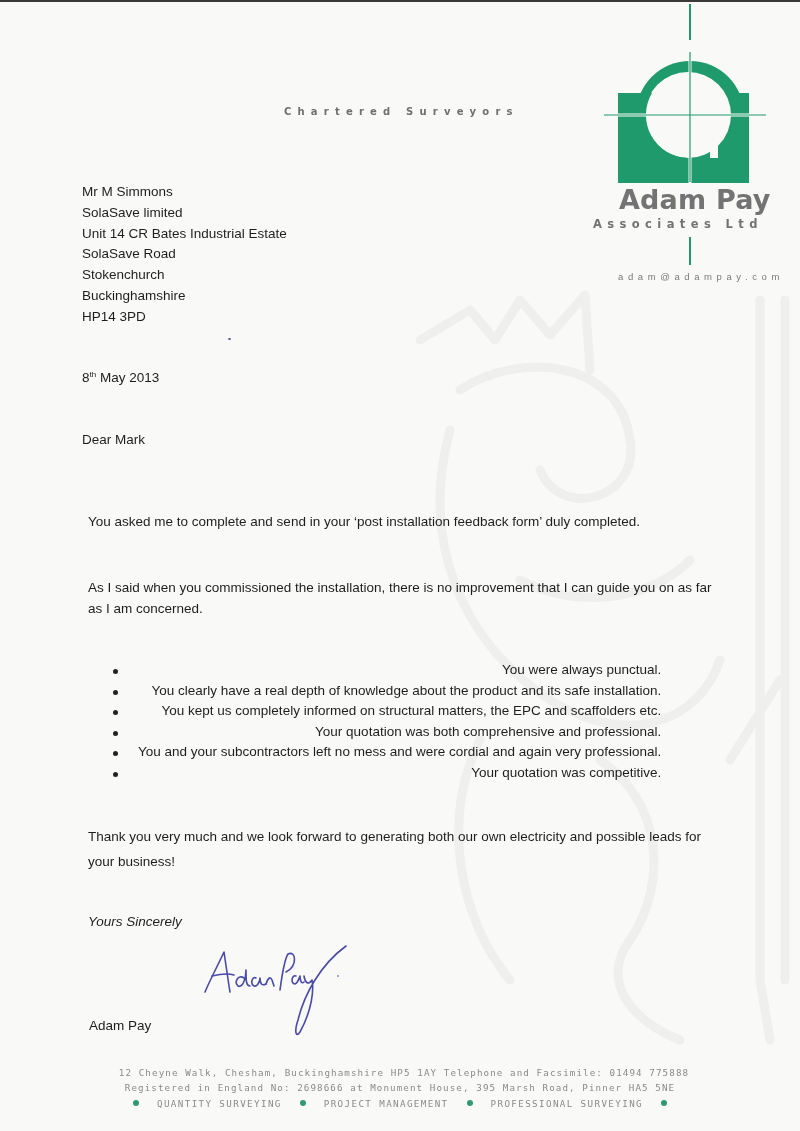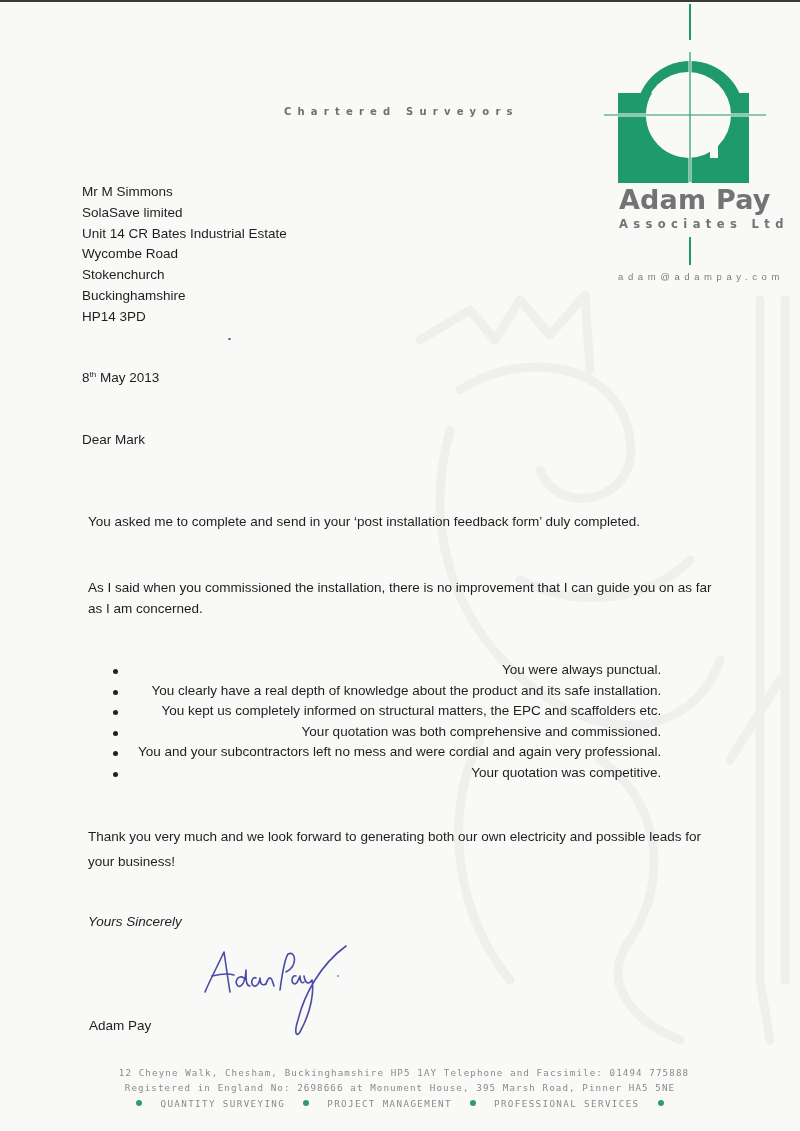--- a/index.html
+++ b/index.html
@@ -16,21 +16,21 @@
     font-family: "DejaVu Sans", sans-serif; font-weight: bold; font-size: 10px;
     letter-spacing: 6.2px; color: #707070;
   }
   .logo { position: absolute; left: 590px; top: 0; width: 210px; height: 270px; }
   .brand-name {
     position: absolute; left: 619px; top: 184px;
     font-family: "DejaVu Sans", sans-serif; font-weight: bold; font-size: 27px;
     color: #737373; letter-spacing: 0.2px;
   }
   .brand-sub {
-    position: absolute; left: 619px; top: 217px;
+    position: absolute; left: 593px; top: 217px;
     font-family: "DejaVu Sans", sans-serif; font-weight: bold; font-size: 11.5px;
     color: #737373; letter-spacing: 5.4px;
   }
   .email {
     position: absolute; left: 618px; top: 271px;
     font-size: 9.5px; color: #7a7a7a; letter-spacing: 4.6px;
   }
   .letter { position: absolute; left: 82px; top: 0; width: 660px; font-size: 13.5px; color: #1e1e1e; }
   .addr { position: absolute; top: 182px; left: 0; line-height: 20.8px; }
   .addr div { white-space: nowrap; }
@@ -103,39 +103,39 @@
 
 <div class="brand-name">Adam Pay</div>
 <div class="brand-sub">Associates Ltd</div>
 <div class="email">adam@adampay.com</div>
 
 <div class="letter">
   <div class="addr">
     <div>Mr M Simmons</div>
     <div>SolaSave limited</div>
     <div>Unit 14 CR Bates Industrial Estate</div>
-    <div>Wycombe Road</div>
+    <div>SolaSave Road</div>
     <div>Stokenchurch</div>
     <div>Buckinghamshire</div>
     <div>HP14 3PD</div>
   </div>
   <div class="pendot"></div>
 
   <div class="date"><span>8</span><sup>th</sup><span> May 2013</span></div>
 
   <div class="salutation">Dear Mark</div>
 
   <div class="para1">You asked me to complete and send in your  ‘post installation feedback form’ duly completed.</div>
   <div class="para2">As I said when you commissioned the installation, there is no improvement that I can guide you on as far as I am concerned.</div>
 
   <ul class="bullets">
     <li>You were always punctual.</li>
     <li>You clearly have a real depth of knowledge about the product and its safe installation.</li>
     <li>You kept us completely informed on structural matters, the EPC and scaffolders etc.</li>
-    <li>Your quotation was both comprehensive and commissioned.</li>
+    <li>Your quotation was both comprehensive and professional.</li>
     <li>You and your subcontractors left no mess and were cordial and again very professional.</li>
     <li>Your quotation was competitive.</li>
   </ul>
 
   <div class="para3">Thank you very much and we look forward to generating both our own electricity and possible leads for your business!</div>
   <div class="closing">Yours Sincerely</div>
 
   <svg class="signature" viewBox="0 0 160 100">
     <g fill="none" stroke="#4a4aa8" stroke-width="1.6" stroke-linecap="round" stroke-linejoin="round">
       <path d="M5 52 C10 40 18 25 24 12 C26 25 28 40 30 52"></path>
@@ -149,14 +149,14 @@
     </g>
     <circle cx="138" cy="36" r="1" fill="#8a8ab8"></circle>
   </svg>
 
   <div class="signer">Adam Pay</div>
 </div>
 
 <div class="footer f1">12 Cheyne Walk, Chesham, Buckinghamshire HP5 1AY   Telephone and Facsimile: 01494 775888</div>
 <div class="footer f2">Registered in England No: 2698666 at Monument House, 395 Marsh Road, Pinner HA5 5NE</div>
 <div class="footer f3">
-  <span class="sep first"></span><span>QUANTITY SURVEYING</span><span class="sep"></span><span>PROJECT MANAGEMENT</span><span class="sep"></span><span>PROFESSIONAL SERVICES</span><span class="sep last"></span>
+  <span class="sep first"></span><span>QUANTITY SURVEYING</span><span class="sep"></span><span>PROJECT MANAGEMENT</span><span class="sep"></span><span>PROFESSIONAL SURVEYING</span><span class="sep last"></span>
 </div>
 
 </body></html>

